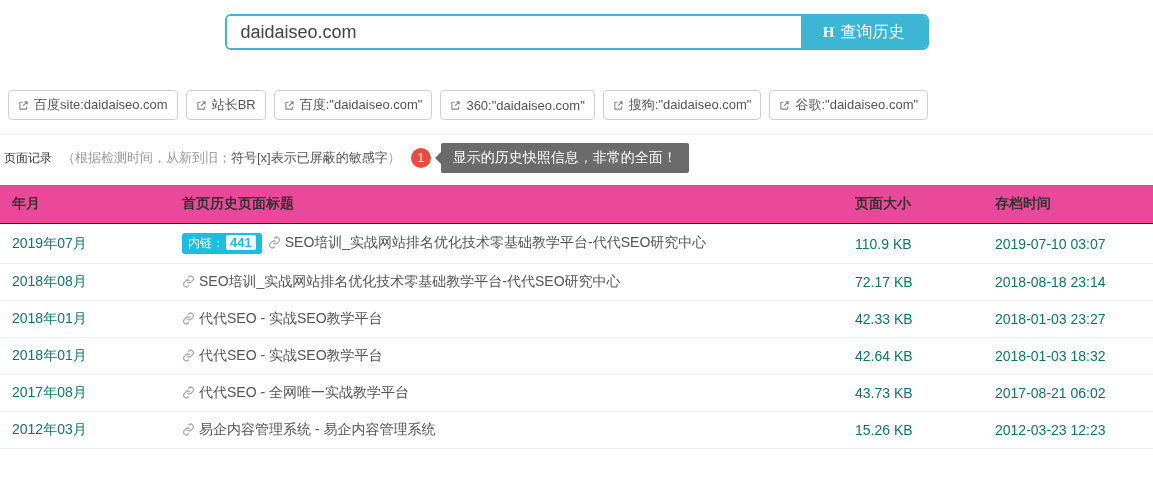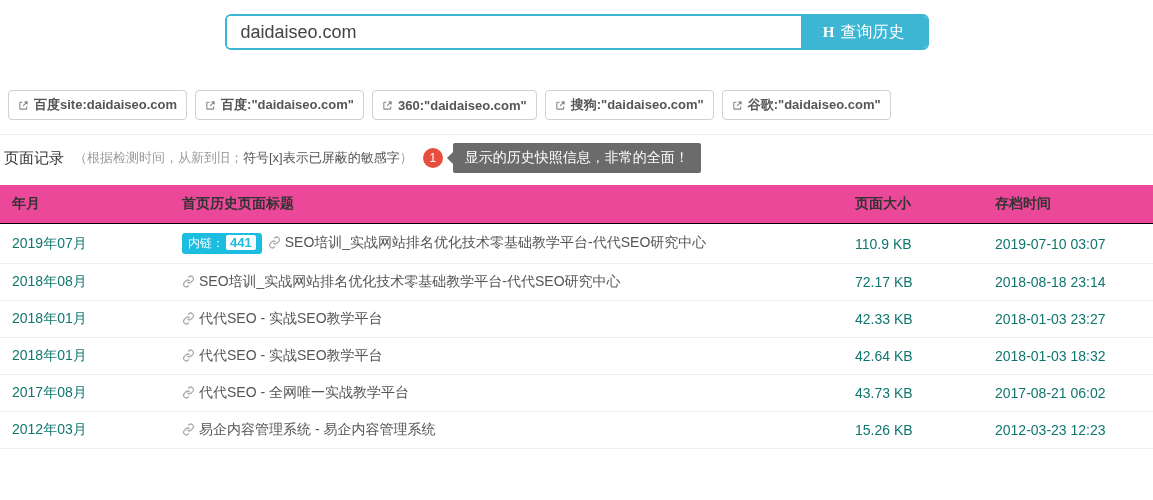--- a/index.html
+++ b/index.html
@@ -4,26 +4,26 @@
 <style>
 * { margin: 0; padding: 0; box-sizing: border-box; }
 body { font-family: -apple-system, "Helvetica Neue", Arial, "PingFang SC", "Microsoft YaHei", sans-serif; font-size: 14px; color: #333; background: #fff; width: 1153px; }
 
 .search-row { display: flex; justify-content: center; padding: 14px 0 28px; }
 .search-group { display: flex; align-items: stretch; border: 2px solid #3db6d4; border-radius: 6px; overflow: hidden; width: 704px; height: 36px; }
 .search-input { flex: 1; border: none; outline: none; padding: 0 14px; font-size: 18px; color: #444; }
 .search-btn { background: #3db6d4; color: #fff; border: none; padding: 0 22px; display: flex; align-items: center; gap: 6px; font-size: 16px; cursor: pointer; }
 .search-btn .h { font-weight: bold; font-family: Georgia, serif; font-size: 15px; }
 
-.quick-links { display: flex; gap: 8px; padding: 12px 8px 14px; font-weight: bold; }
+.quick-links { display: flex; gap: 8px; padding: 12px 8px 14px; }
 .ql { border: 1px solid #d0d0d0; border-radius: 4px; padding: 5px 9px; color: #555; font-size: 13px; display: inline-flex; align-items: center; gap: 5px; cursor: pointer; background: #fff; }
 .ext-icon { width: 11px; height: 11px; display: inline-block; }
 
 .section-line { display: flex; align-items: center; gap: 10px; padding: 8px 0 12px 4px; border-top: 1px solid #eee; }
-.sec-title { font-size: 15px; color: #333; }
+.sec-title { font-size: 12px; color: #333; }
 .sec-sub { font-size: 13px; color: #999; }
 .sec-sub .bold { color: #555; font-weight: 500; }
 .badge-num { background: #e74c3c; color: #fff; width: 20px; height: 20px; border-radius: 50%; display: inline-flex; align-items: center; justify-content: center; font-size: 12px; }
 .hint-box { background: #6b6b6b; color: #fff; padding: 6px 12px; font-size: 14px; border-radius: 2px; position: relative; }
 .hint-box::before { content: ""; position: absolute; left: -6px; top: 50%; transform: translateY(-50%); border: 6px solid transparent; border-right-color: #6b6b6b; border-left: none; }
 
 table { width: 100%; border-collapse: collapse; font-size: 14px; }
 th { text-align: left; background: #ec4899; padding: 10px 12px; font-weight: 600; color: #333; border-bottom: 1px solid #000000; }
 td { padding: 9px 12px; border-bottom: 1px solid #eee; color: #0f766e; vertical-align: middle; }
 .col-date { width: 170px; }
@@ -46,20 +46,26 @@
     </button>
   </div>
 </div>
 
 <div class="quick-links" id="quick-links">
     <a class="ql">
       <svg class="ext-icon" viewBox="0 0 24 24" fill="none" stroke="#888" stroke-width="2.4">
         <path d="M14 4h6v6M20 4l-9 9M19 14v5a1 1 0 0 1-1 1H5a1 1 0 0 1-1-1V6a1 1 0 0 1 1-1h5"></path>
       </svg>
       <span>百度site:daidaiseo.com</span>
+    </a>
+    <a class="ql">
+      <svg class="ext-icon" viewBox="0 0 24 24" fill="none" stroke="#888" stroke-width="2.4">
+        <path d="M14 4h6v6M20 4l-9 9M19 14v5a1 1 0 0 1-1 1H5a1 1 0 0 1-1-1V6a1 1 0 0 1 1-1h5"></path>
+      </svg>
+      <span>站长BR</span>
     </a>
     <a class="ql">
       <svg class="ext-icon" viewBox="0 0 24 24" fill="none" stroke="#888" stroke-width="2.4">
         <path d="M14 4h6v6M20 4l-9 9M19 14v5a1 1 0 0 1-1 1H5a1 1 0 0 1-1-1V6a1 1 0 0 1 1-1h5"></path>
       </svg>
       <span>百度:"daidaiseo.com"</span>
     </a>
     <a class="ql">
       <svg class="ext-icon" viewBox="0 0 24 24" fill="none" stroke="#888" stroke-width="2.4">
         <path d="M14 4h6v6M20 4l-9 9M19 14v5a1 1 0 0 1-1 1H5a1 1 0 0 1-1-1V6a1 1 0 0 1 1-1h5"></path>

